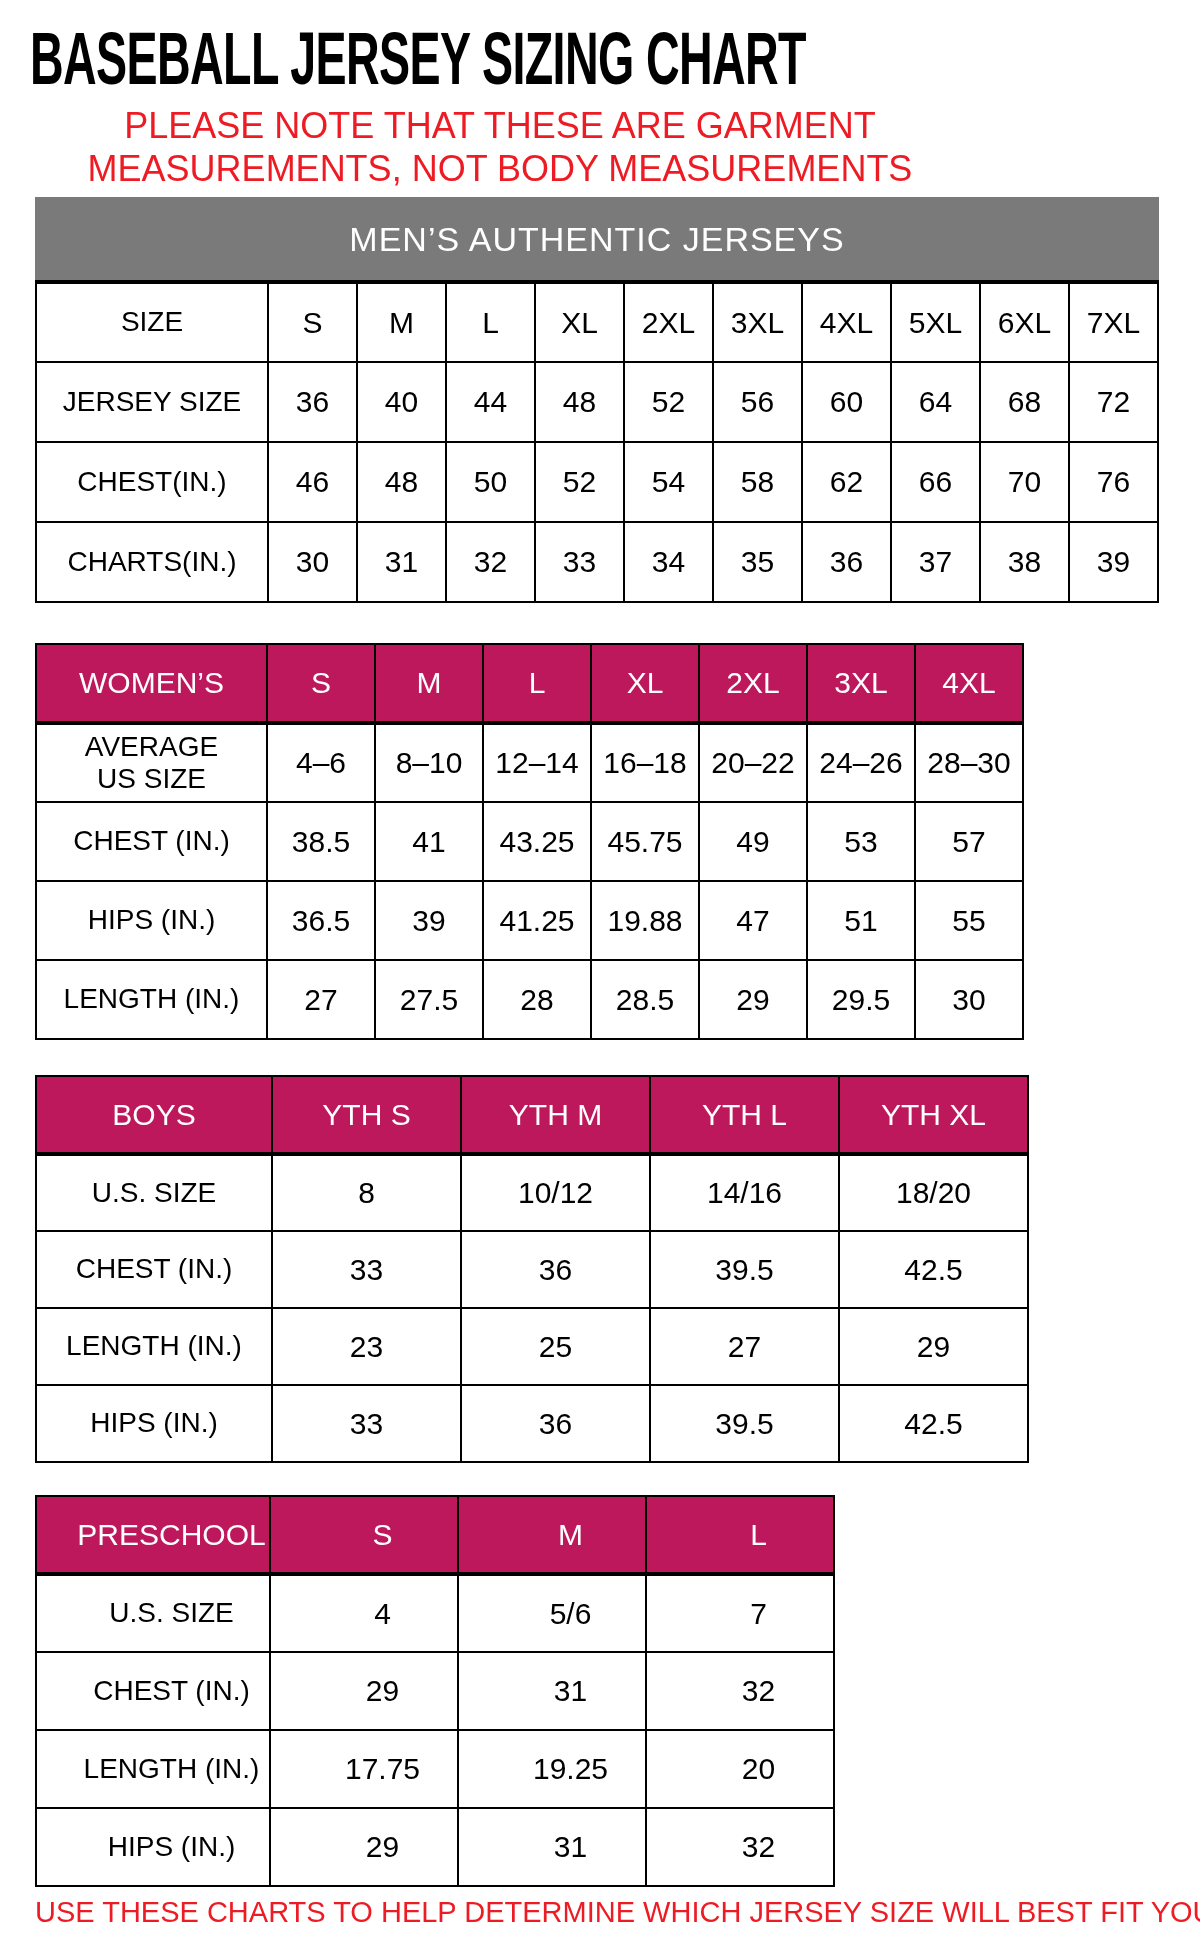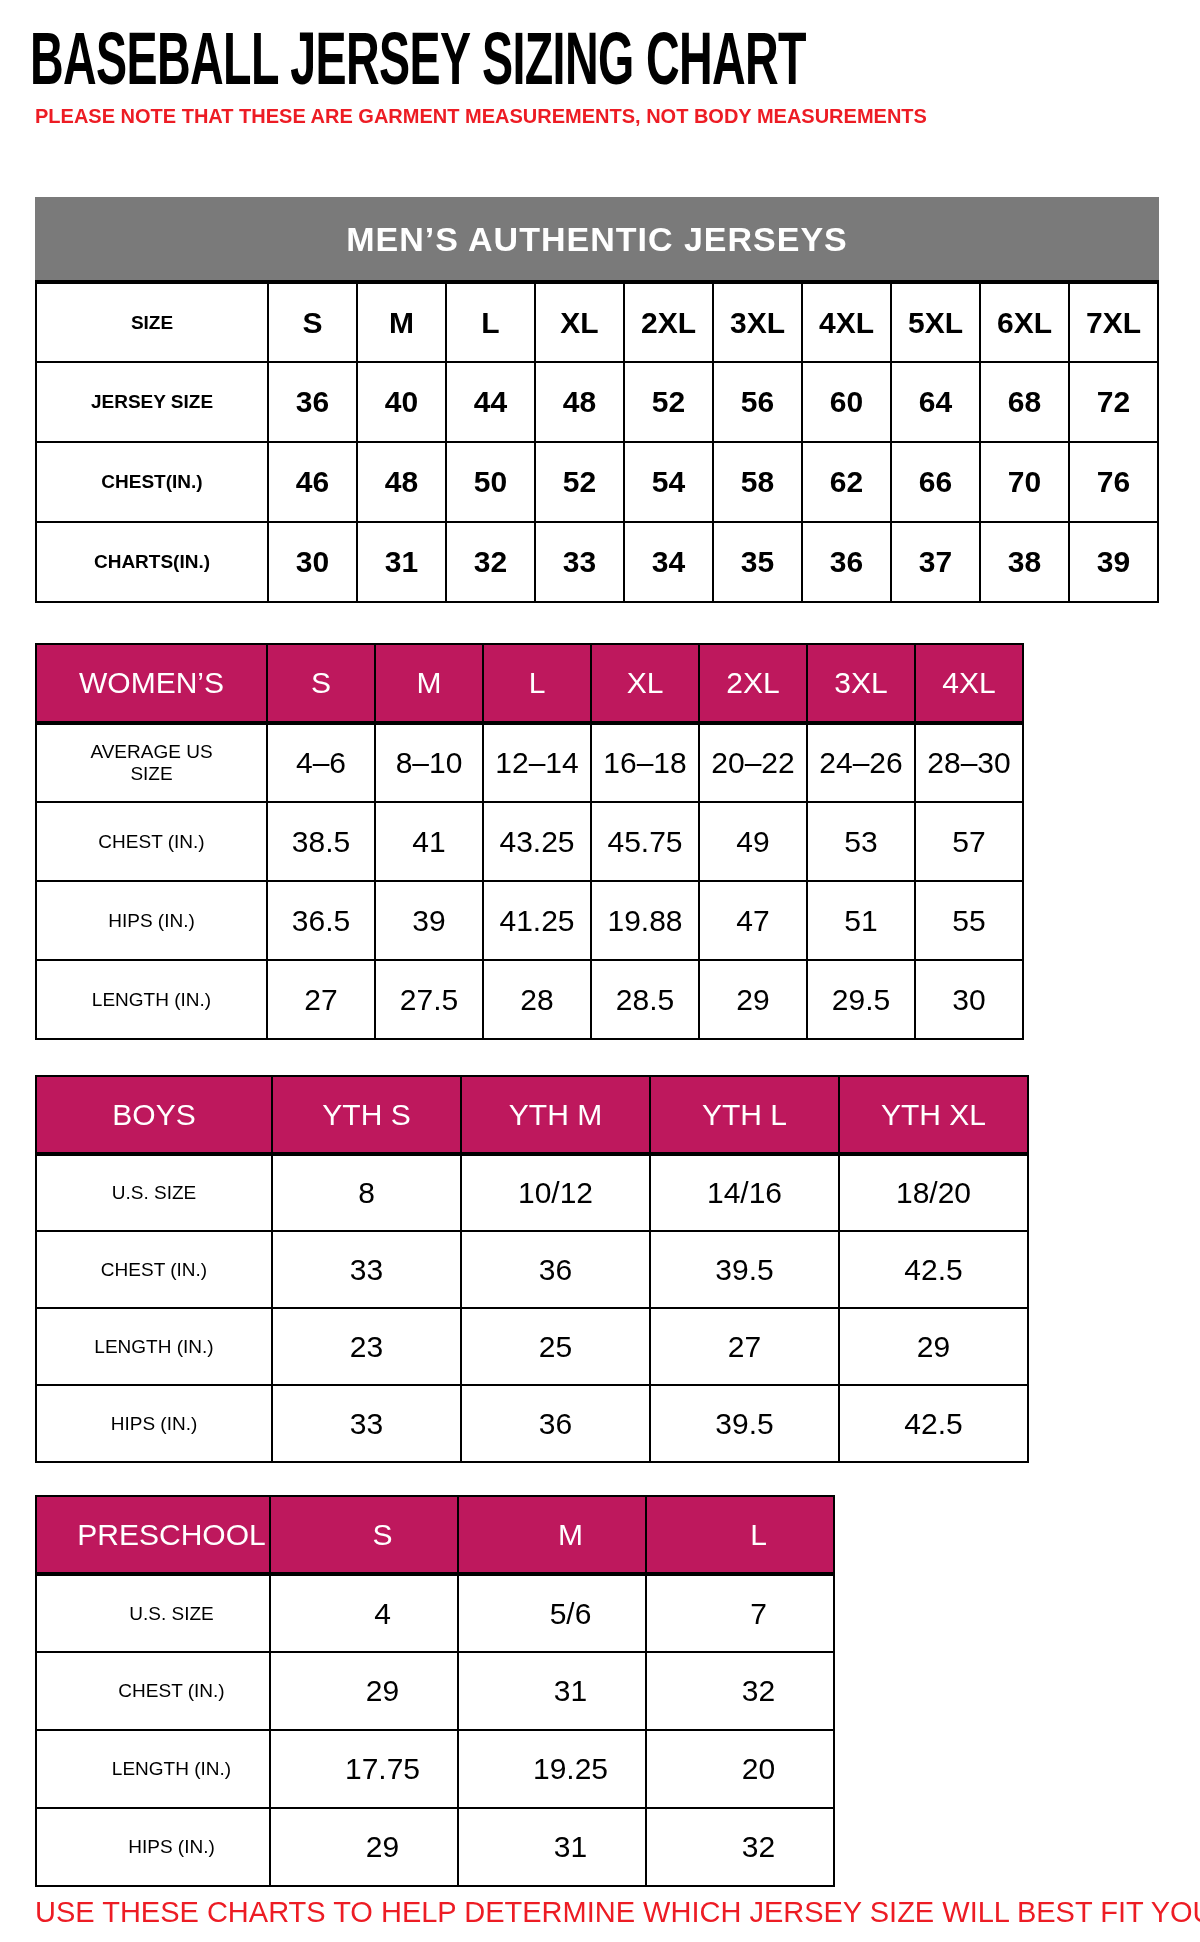--- a/index.html
+++ b/index.html
@@ -9,36 +9,36 @@
     font-family:"Liberation Sans", sans-serif; color:#000;
   }
   .title {
     position:absolute; left:30px; top:22px;
     font-size:74px; font-weight:bold; line-height:1;
     letter-spacing:-1px; white-space:nowrap;
     transform:scaleX(0.63); transform-origin:left top;
   }
   .note {
     position:absolute; left:35px; top:104px; width:930px;
-    font-size:20px; line-height:1.2; color:#ed1c24; font-weight:700;
+    font-size:36px; line-height:1.2; color:#ed1c24; font-weight:400;text-align:center;
   }
   .footer {
     position:absolute; left:35px; top:1896px;
     font-size:29px; color:#ed1c24; white-space:nowrap;
   }
   table { position:absolute; border-collapse:collapse; table-layout:fixed; }
   td { border:2px solid #000; text-align:center; vertical-align:middle;
        font-size:30px; background:#fff; overflow:hidden; }
-  td.lbl { font-size:19px; line-height:1.15; }
+  td.lbl { font-size:28px; line-height:1.15; }
   td.band {
     background:#be185d; color:#fff; border-bottom:4px solid #000;
     font-size:30px;
   }
   
-  .mens { left:35px; top:197px;font-weight:bold; }
+  .mens { left:35px; top:197px; }
   .mens td { height:80px; }
   .mens td.banner {
     height:84px; background:#7a7a7a; color:#fff;
     font-size:34px; letter-spacing:1px;
     border-color:#7a7a7a #7a7a7a #000 #7a7a7a; border-bottom-width:4px;
   }
   
   .womens { left:35px; top:643px; }
   .womens td { height:79px; }
   .two-line span { display:inline-block; width:140px; }

